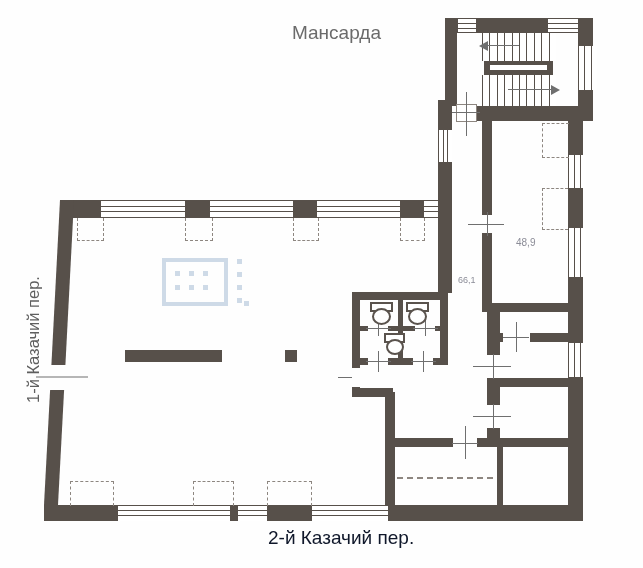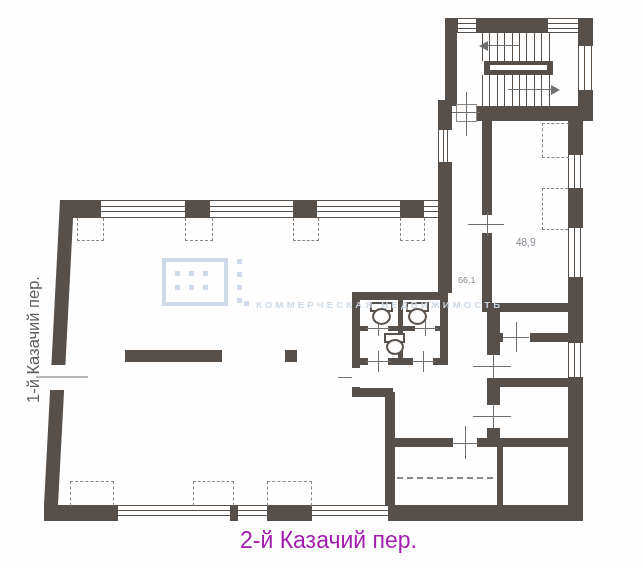--- a/index.html
+++ b/index.html
@@ -176,21 +176,21 @@
     <div class="wmdot" style="left:189px;top:271px"></div>
     <div class="wmdot" style="left:203px;top:271px"></div>
     <div class="wmdot" style="left:175px;top:285px"></div>
     <div class="wmdot" style="left:189px;top:285px"></div>
     <div class="wmdot" style="left:203px;top:285px"></div>
     <div class="wmdot" style="left:237px;top:259px"></div>
     <div class="wmdot" style="left:237px;top:272px"></div>
     <div class="wmdot" style="left:237px;top:285px"></div>
     <div class="wmdot" style="left:237px;top:298px"></div>
     <div class="wmdot" style="left:244px;top:301px"></div>
-    <div class="wmtag" style="left:256px;top:299px">КОММЕРЧЕСКАЯ НЕДВИЖИМОСТЬ</div>
   </div>
 
+  <div class="label" style="left:292px;top:22px;font-size:19px;color:#6b6b6b">Мансарда</div>
   <div class="label" style="left:-57px;top:330px;width:180px;text-align:center;font-size:16.5px;color:#5f5f5f;transform:rotate(-90deg)">1-й Казачий пер.</div>
-  <div class="label" style="left:240px;top:527px;font-size:23px;color:#a21caf">2-й Казачий пер.</div>
+  <div class="label" style="left:268px;top:527px;font-size:19px;color:#0f172a">2-й Казачий пер.</div>
   <div class="arealbl" style="left:516px;top:237px">48,9</div>
   <div class="arealbl" style="left:458px;top:275px;font-size:9px">66,1</div>
 
 </div>
 
 </body></html>

